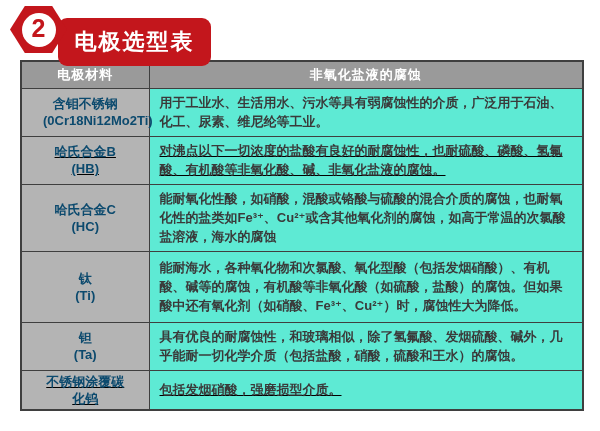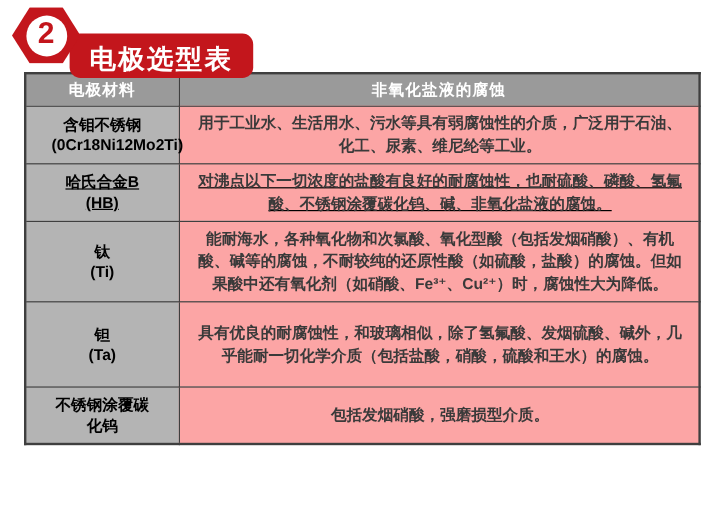--- a/index.html
+++ b/index.html
@@ -12,25 +12,25 @@
   *{box-sizing:border-box;margin:0;padding:0;}
   html,body{width:600px;height:431px;}
   body{
     position:relative;
     background:#ffffff;
     font-family:"Liberation Sans","DejaVu Sans",sans-serif;
     overflow:hidden;
   }
   
   .banner{
-    position:absolute;left:58px;top:28px;
-    width:153px;height:37px;
+    position:absolute;left:58px;top:18px;
+    width:153px;height:48px;
     background:var(--red);
     border-radius:9px;
-    display:flex;align-items:flex-end;justify-content:center;
+    display:flex;align-items:center;justify-content:center;
     z-index:1;
   }
   .banner-label{
     color:#ffffff;font-size:22px;font-weight:bold;letter-spacing:2px;
   }
   .hex-badge{
     position:absolute;left:10px;top:6px;width:57px;height:47px;z-index:2;
   }
   .hex{
     position:absolute;inset:0;
@@ -59,36 +59,36 @@
   col.c-desc{width:434px;}
   th,td{border:1px solid var(--border);vertical-align:middle;}
   thead tr{height:27px;}
   th{
     background:var(--hdr-gray);
     color:#ffffff;font-size:13px;font-weight:bold;
     letter-spacing:1px;
   }
   td.mat{
     background:var(--mat-gray);
-    color:#000000;font-size:13px;font-weight:bold;
+    color:#0c4a6e;font-size:13px;font-weight:bold;
     text-align:center;white-space:pre-line;line-height:17px;
     padding:2px 21px;
   }
   td.desc{
-    background:#fca5a5;
+    background:#5eead4;
     color:var(--text);font-size:13px;font-weight:bold;
     line-height:19px;padding:3px 8px 3px 10px;
-    text-align:center;
+    text-align:left;
   }
   tbody tr:nth-child(1){height:48px;}
   tbody tr:nth-child(2){height:48px;text-decoration:underline;}
   tbody tr:nth-child(3){height:67px;}
   tbody tr:nth-child(4){height:71px;}
   tbody tr:nth-child(5){height:48px;}
-  tbody tr:nth-child(6){height:24px;}
+  tbody tr:nth-child(6){height:24px;text-decoration:underline;}
   tbody tr:nth-child(7){height:24px;}
 </style>
 </head>
 <body>
 
 <div class="banner">
   <span class="banner-label">电极选型表</span>
 </div>
 
 <div class="hex-badge">
@@ -111,26 +111,31 @@
   </thead>
   <tbody>
     <tr>
       <td class="mat">含钼不锈钢
 (0Cr18Ni12Mo2Ti)</td>
       <td class="desc">用于工业水、生活用水、污水等具有弱腐蚀性的介质，广泛用于石油、化工、尿素、维尼纶等工业。</td>
     </tr>
     <tr>
       <td class="mat">哈氏合金B
 (HB)</td>
-      <td class="desc">对沸点以下一切浓度的盐酸有良好的耐腐蚀性，也耐硫酸、磷酸、氢氟酸、不锈钢涂覆碳化钨、碱、非氧化盐液的腐蚀。</td>
+      <td class="desc">对沸点以下一切浓度的盐酸有良好的耐腐蚀性，也耐硫酸、磷酸、氢氟酸、有机酸等非氧化酸、碱、非氧化盐液的腐蚀。</td>
+    </tr>
+    <tr>
+      <td class="mat">哈氏合金C
+(HC)</td>
+      <td class="desc">能耐氧化性酸，如硝酸，混酸或铬酸与硫酸的混合介质的腐蚀，也耐氧化性的盐类如Fe³⁺、Cu²⁺或含其他氧化剂的腐蚀，如高于常温的次氯酸盐溶液，海水的腐蚀</td>
     </tr>
     <tr>
       <td class="mat">钛
 (Ti)</td>
-      <td class="desc">能耐海水，各种氧化物和次氯酸、氧化型酸（包括发烟硝酸）、有机酸、碱等的腐蚀，不耐较纯的还原性酸（如硫酸，盐酸）的腐蚀。但如果酸中还有氧化剂（如硝酸、Fe³⁺、Cu²⁺）时，腐蚀性大为降低。</td>
+      <td class="desc">能耐海水，各种氧化物和次氯酸、氧化型酸（包括发烟硝酸）、有机酸、碱等的腐蚀，有机酸等非氧化酸（如硫酸，盐酸）的腐蚀。但如果酸中还有氧化剂（如硝酸、Fe³⁺、Cu²⁺）时，腐蚀性大为降低。</td>
     </tr>
     <tr>
       <td class="mat">钽
 (Ta)</td>
       <td class="desc">具有优良的耐腐蚀性，和玻璃相似，除了氢氟酸、发烟硫酸、碱外，几乎能耐一切化学介质（包括盐酸，硝酸，硫酸和王水）的腐蚀。</td>
     </tr>
     <tr>
       <td class="mat">不锈钢涂覆碳化钨</td>
       <td class="desc">包括发烟硝酸，强磨损型介质。</td>
     </tr>

